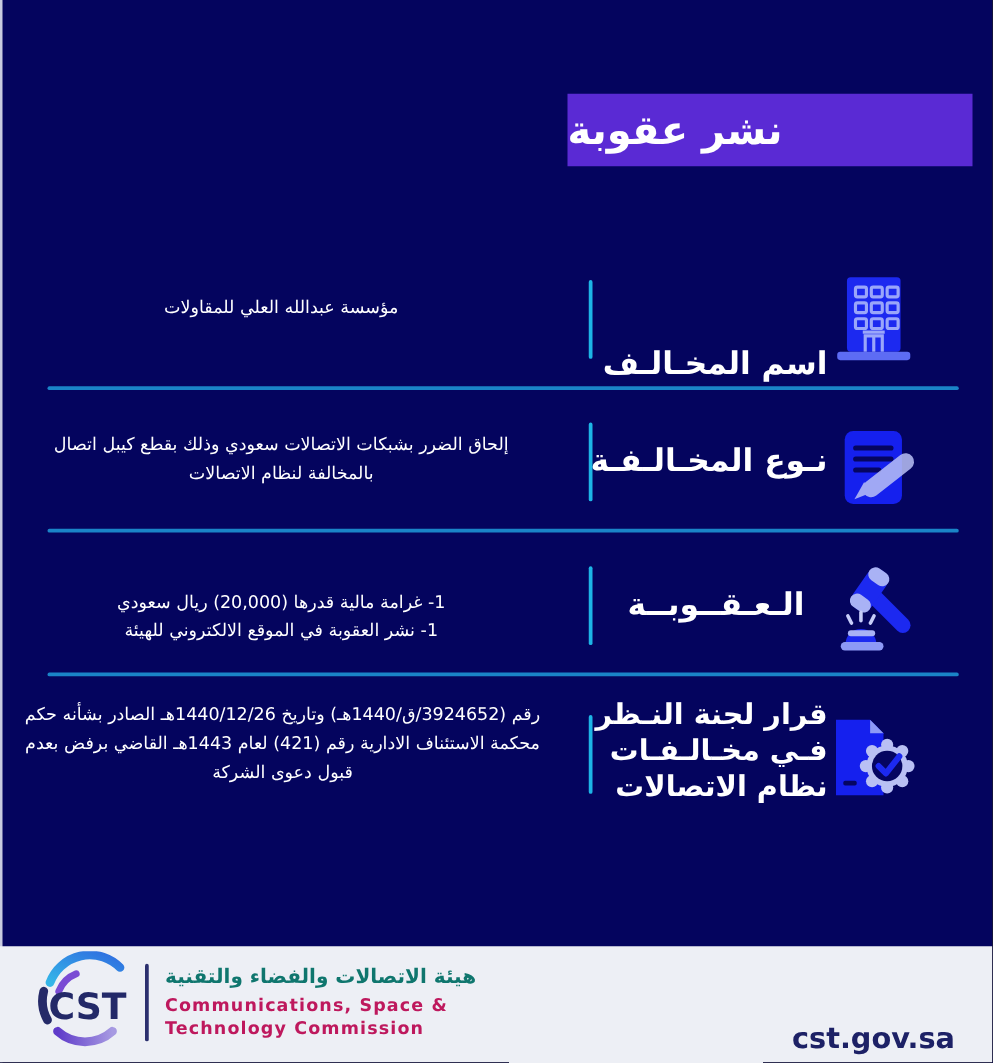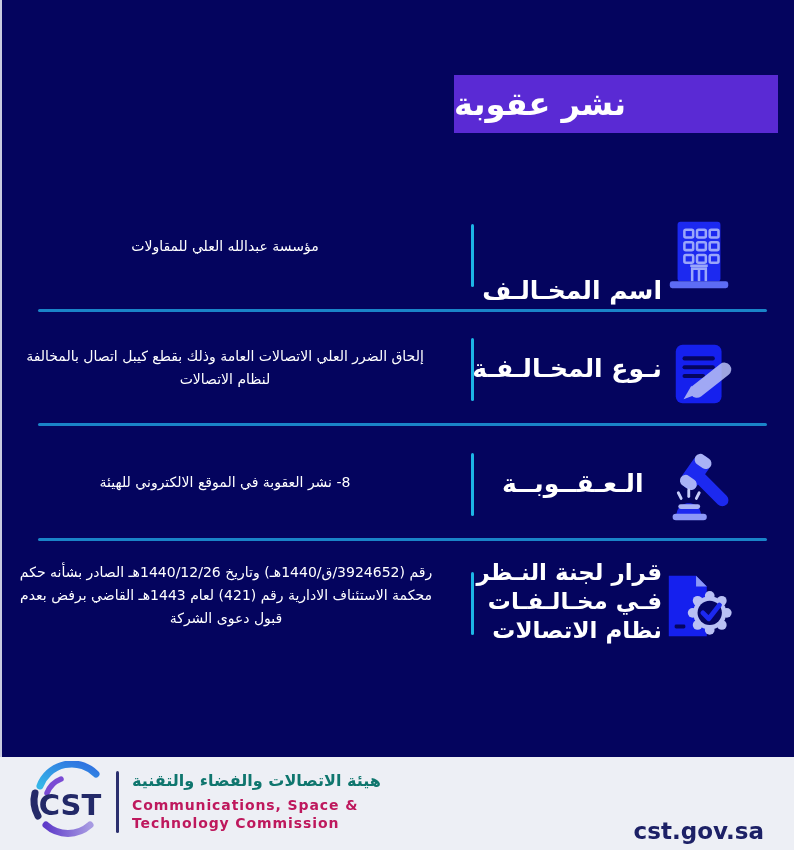--- a/index.html
+++ b/index.html
@@ -120,21 +120,21 @@
         <g opacity="0.85" fill="#b9c0f6">
           <path d="M17 65 L30 60 L25 51 Z"></path>
           <g transform="rotate(-38 44 46)">
             <rect x="20" y="39" width="50" height="14" rx="7"></rect>
           </g>
         </g>
       </svg>
     </div>
     <div class="label l2">نـوع المخـالـفـة</div>
     <div class="vline v2"></div>
-    <div class="content c2">إلحاق الضرر العلي الاتصالات العامة وذلك بقطع كيبل اتصال بالمخالفة لنظام الاتصالات</div>
+    <div class="content c2">إلحاق الضرر بشبكات الاتصالات سعودي وذلك بقطع كيبل اتصال بالمخالفة لنظام الاتصالات</div>
   </section>
 
   <div class="hr hr2"></div>
 
   <section>
     <div class="icon i3">
       <svg viewBox="0 0 80 78" width="76" height="76">
         <rect x="40" y="12" width="13" height="52" rx="6.5" fill="#1c29f0" transform="rotate(-45 46.5 38)"></rect>
         <g transform="rotate(35 33 22)">
           <rect x="23" y="3" width="19" height="39" rx="9.5" fill="#1c29f0"></rect>
@@ -147,21 +147,22 @@
             <path d="M33 50 l3 -6"></path>
         </g>
         <path d="M12 68 c0 -8 6 -13 13 -13 c7 0 13 5 13 13 z" fill="#1c29f0"></path>
         <rect x="14" y="56" width="23" height="5" rx="2.5" fill="#a9b2f5"></rect>
         <rect x="8" y="66" width="36" height="7" rx="3.5" fill="#8d99f6"></rect>
       </svg>
     </div>
     <div class="label l3">الـعـقــوبــة</div>
     <div class="vline v3"></div>
     <div class="content c3">
-      <div>8- نشر العقوبة في الموقع الالكتروني للهيئة</div>
+      <div>1- غرامة مالية قدرها (20,000) ريال سعودي</div>
+      <div>1- نشر العقوبة في الموقع الالكتروني للهيئة</div>
     </div>
   </section>
 
   <div class="hr hr3"></div>
 
   <section>
     <div class="icon i4">
       <svg viewBox="0 0 78 78" width="76" height="76">
         <path d="M8 6 H36 L47 17 V68 H8 Z" fill="#1520ee"></path>
         <path d="M36 6 L47 17 H36 Z" fill="#8d99f6"></path>

